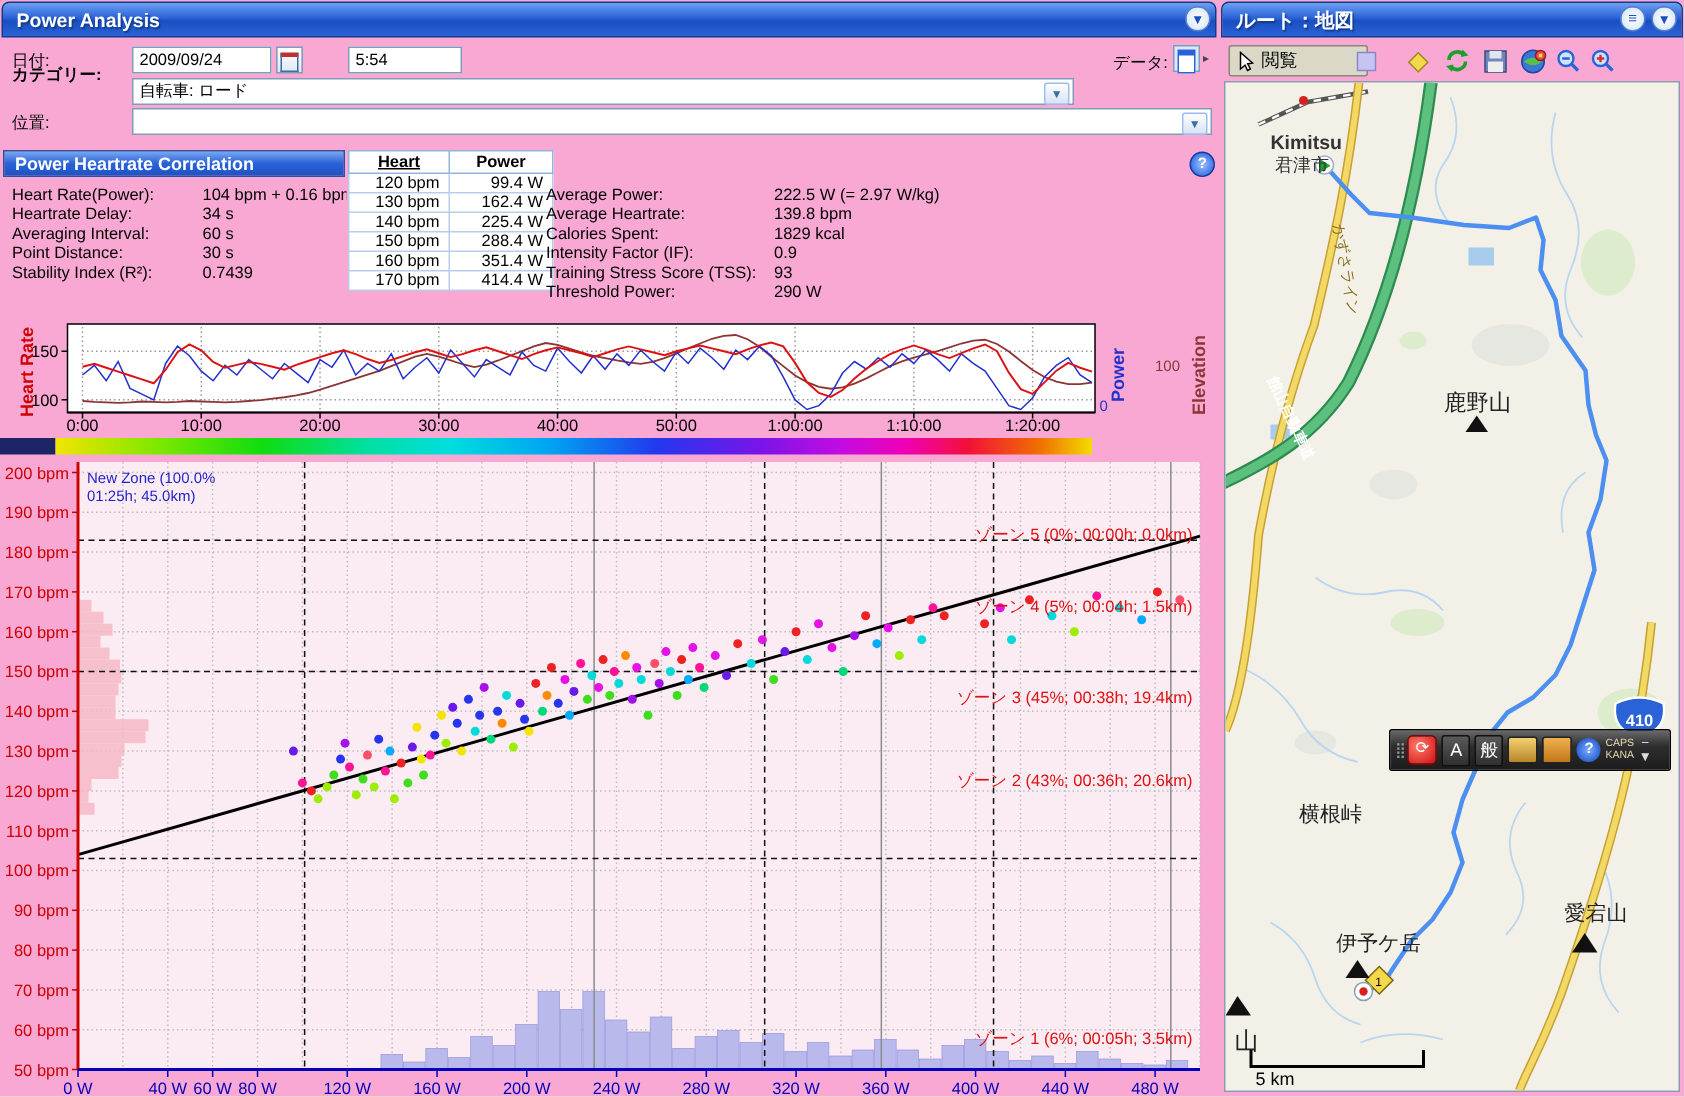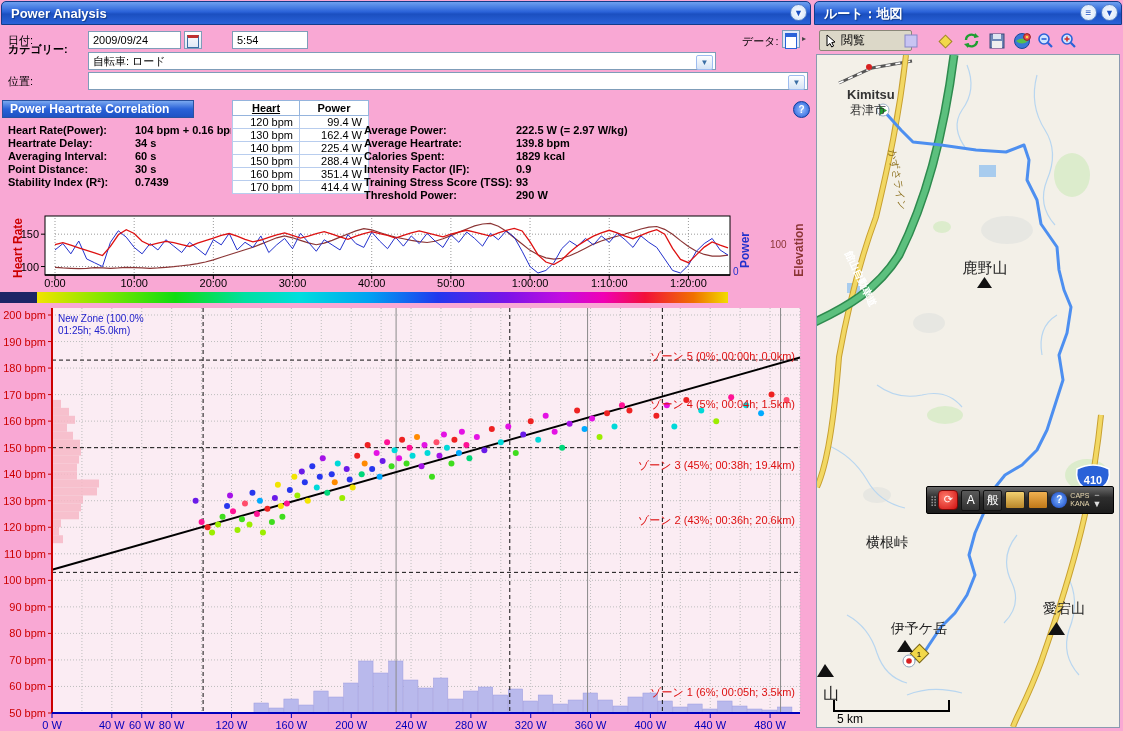--- a/index.html
+++ b/index.html
@@ -16,21 +16,21 @@
   .lbl{position:absolute;color:#000;}
   .tb{position:absolute;background:#fff;border:1px solid #7f9db9;padding:1px 4px;
       font-size:11px;line-height:15px;box-sizing:border-box;}
   .combo-arrow{position:absolute;right:2px;top:2px;width:15px;height:13px;
       background:linear-gradient(#fdfefe,#d6e4f5);border:1px solid #9ebcf0;border-radius:2px;
       color:#3a6ea5;font-size:8px;text-align:center;line-height:13px;}
   .sec-h{position:absolute;height:18px;background:linear-gradient(#7aa8f0,#2a62d8 50%,#1f53c4);
       border:1px solid #2a52a0;color:#fff;font-weight:bold;font-size:12px;line-height:17px;
       padding-left:7px;box-sizing:border-box;}
   .kv{position:absolute;line-height:13px;}
-  .kv div{height:13px;white-space:nowrap;overflow:hidden;font-weight:bold;}
+  .kv div{height:13px;white-space:nowrap;overflow:hidden;}
   .help{position:absolute;width:15px;height:15px;border-radius:50%;background:radial-gradient(#9cc2ff,#1d58d8);
       border:1px solid #0c3a9a;color:#fff;font-weight:bold;font-size:10px;text-align:center;line-height:15px;}
   table.hp{position:absolute;border-collapse:collapse;background:#fff;font-size:11px;}
   table.hp th{font-weight:bold;border:1px solid #95b4dd;padding:1px 6px;background:#fff;}
   table.hp td{border:1px solid #b8cdee;padding:0 6px;text-align:right;white-space:nowrap;}
   .colorbar{position:absolute;left:37px;top:292px;width:691px;height:11px;
       background:linear-gradient(90deg,#f2e400,#7ce800 10%,#10dc10 20%,#00e0a0 30%,#00dede 38%,#00a2f2 48%,#2238ee 58%,#7a14e8 68%,#c40ce0 76%,#f000b4 82%,#f2103a 88%,#f07000 95%,#f2dc00);}
   .colorbar-pre{position:absolute;left:0;top:292px;width:37px;height:11px;background:#1d2566;}
   .vlab{font-weight:bold;}
   
@@ -85,21 +85,21 @@
     <span>自転車: ロード</span>
     <span class="combo-arrow">▼</span>
   </div>
 
   <div class="lbl" style="left:8px;top:74px;">位置:</div>
   <div class="tb" style="left:88px;top:72px;width:720px;height:18px;">
     <span></span>
     <span class="combo-arrow">▼</span>
   </div>
 
-  <div class="sec-h" style="left:2px;top:100px;width:192px;">
+  <div class="sec-h" style="left:2px;top:100px;width:228px;">
     <span>Power Heartrate Correlation</span>
   </div>
   <div class="kv" style="left:8px;top:124px;width:125px;">
     <div>Heart Rate(Power):</div>
     <div>Heartrate Delay:</div>
     <div>Averaging Interval:</div>
     <div>Point Distance:</div>
     <div>Stability Index (R²):</div>
   </div>
   <div class="kv" style="left:135px;top:124px;width:96px;">

